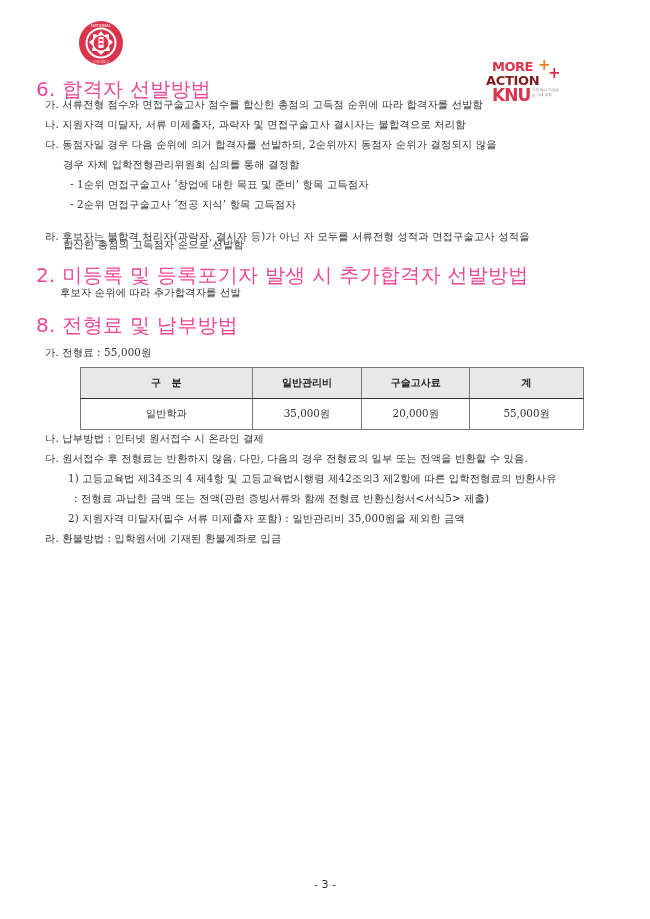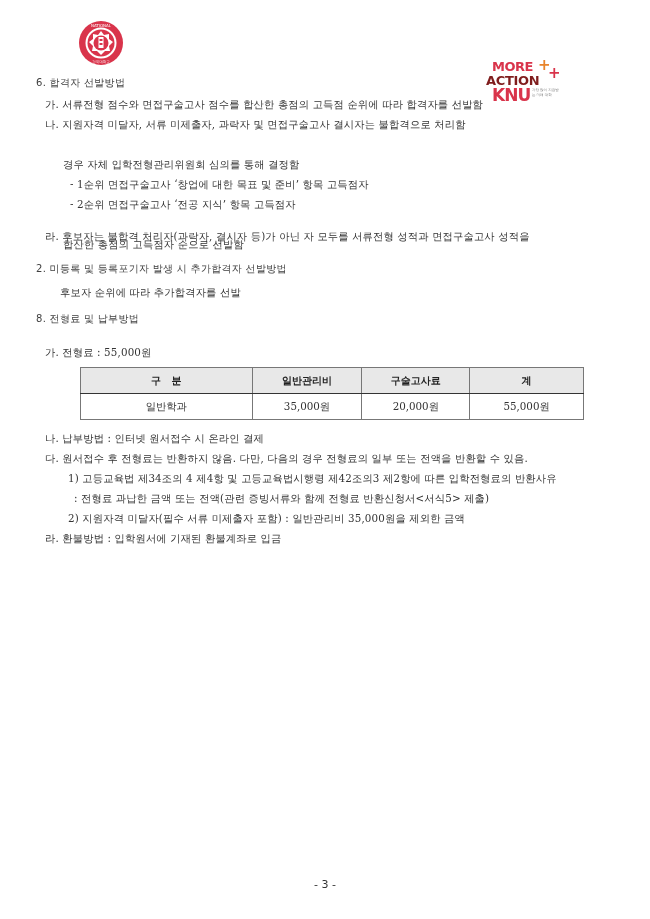--- a/index.html
+++ b/index.html
@@ -42,32 +42,32 @@
     }
     .logo-right .tag {
       position: absolute; left: 50px; top: 28px; width: 30px;
       font-family: "DejaVu Sans", sans-serif; font-size: 3.5px; color: #777; line-height: 5px;
     }
 
     
     .abs { position: absolute; white-space: nowrap; }
     .h1 {
       font-family: "DejaVu Sans", "Liberation Sans", sans-serif;
-      font-size: 10px; color: #404040; letter-spacing: 0.3px;
+      font-size: 20px; color: #ec4899; letter-spacing: 0.3px;
     }
     .line { font-size: 10.3px; color: #333; letter-spacing: 0.15px; }
 
     
     .fee-table {
       position: absolute; left: 80px; top: 367px; width: 504px;
       border-collapse: collapse; border: 1.6px solid #333;
       font-size: 10.3px; color: #222;
     }
     .fee-table th, .fee-table td {
-      border: 1px solid #777; text-align: center; height: 26px; padding: 0;
+      border: 1px solid #777; text-align: center; height: 26px; padding: 8px;
     }
     .fee-table th {
       background: #e8e8e8; font-weight: bold;
       font-family: "DejaVu Sans", sans-serif; font-size: 10px; color: #222;
       border-bottom: 1.4px solid #333;
     }
     .fee-table td { font-weight: normal; color: #333; }
     .c1 { width: 172px; } .c2 { width: 110px; } .c3 { width: 108px; } .c4 { width: 114px; }
 
     .footer {
@@ -100,20 +100,21 @@
     <span class="plus1">+</span>
     <span class="action">ACTION</span>
     <span class="plus2">+</span>
     <span class="knu">KNU</span>
     <span class="tag" style="white-space:normal;">가장 많이 지원받는 미래 대학</span>
   </div>
 
   <div class="abs h1" style="left:36px; top:76px;">6. 합격자 선발방법</div>
   <div class="abs line" style="left:45px; top:118px;">나. 지원자격 미달자, 서류 미제출자, 과락자 및 면접구술고사 결시자는 불합격으로 처리함</div>
   <div class="abs line" style="left:45px; top:98px;">가. 서류전형 점수와 면접구술고사 점수를 합산한 총점의 고득점 순위에 따라 합격자를 선발함</div>
+  <div class="abs line" style="left:45px; top:138px;">다. 동점자일 경우 다음 순위에 의거 합격자를 선발하되, 2순위까지 동점자 순위가 결정되지 않을</div>
   <div class="abs line" style="left:63px; top:158px;">경우 자체 입학전형관리위원회 심의를 통해 결정함</div>
   <div class="abs line" style="left:70px; top:178px;">- 1순위 면접구술고사 ‘창업에 대한 목표 및 준비’ 항목 고득점자</div>
   <div class="abs line" style="left:70px; top:198px;">- 2순위 면접구술고사 ‘전공 지식’ 항목 고득점자</div>
   <div class="abs line" style="left:45px; top:218px;margin-top:12px;">라. 후보자는 불합격 처리자(과락자, 결시자 등)가 아닌 자 모두를 서류전형 성적과 면접구술고사 성적을</div>
   <div class="abs line" style="left:63px; top:238px;">합산한 총점의 고득점자 순으로 선발함</div>
 
   <div class="abs h1" style="left:36px; top:262px;">2. 미등록 및 등록포기자 발생 시 추가합격자 선발방법</div>
   <div class="abs line" style="left:60px; top:286px;">후보자 순위에 따라 추가합격자를 선발</div>
 
   <div class="abs h1" style="left:36px; top:312px;">8. 전형료 및 납부방법</div>

